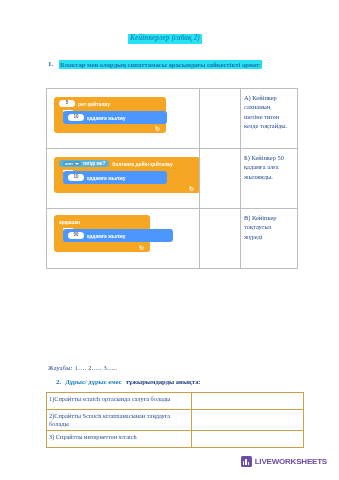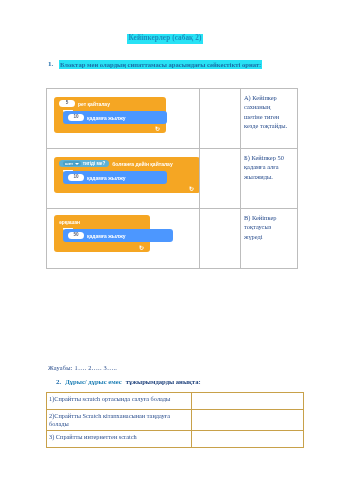--- a/index.html
+++ b/index.html
@@ -20,20 +20,21 @@
     background: #ffffff;
   }
 
   
   .title-wrap {
     position: absolute;
     top: 26px;
     left: 0;
     width: 330px;
     text-align: center;
+    font-style: italic;
   }
   .title {
     display: inline-block;
     font-size: 7.2px;
     font-weight: bold;
     color: #1a8fbf;
     background: #28e2f5;
     letter-spacing: 0.1px;
     padding: 0.5px 2px;
     line-height: 1.25;
@@ -421,14 +422,22 @@
         <td class="bt-left">2)Спрайтты Scratch кітапханасынан таңдауға болады</td>
         <td class="bt-right"></td>
       </tr>
       <tr>
         <td class="bt-left">3) Спрайтты интернеттен scratch</td>
         <td class="bt-right"></td>
       </tr>
     </tbody>
   </table>
 
+  <div class="footer">
+    <span class="logo-mark">
+      <i></i>
+      <i></i>
+      <i></i>
+    </span>
+    <span class="logo-text">LIVEWORKSHEETS</span>
+  </div>
 
 </div>
 
 </body></html>

